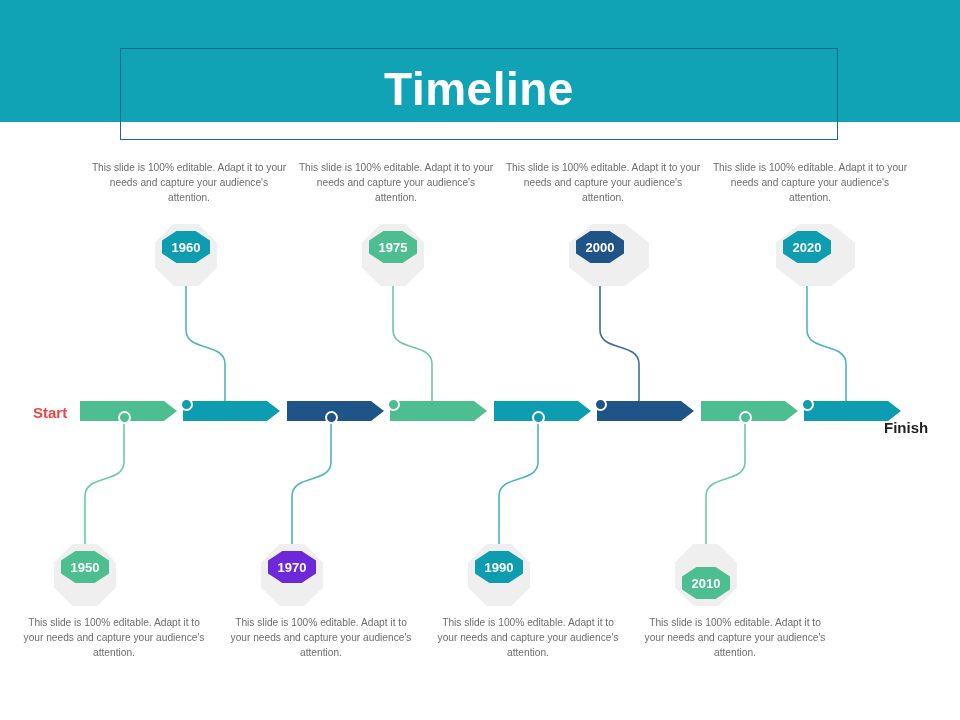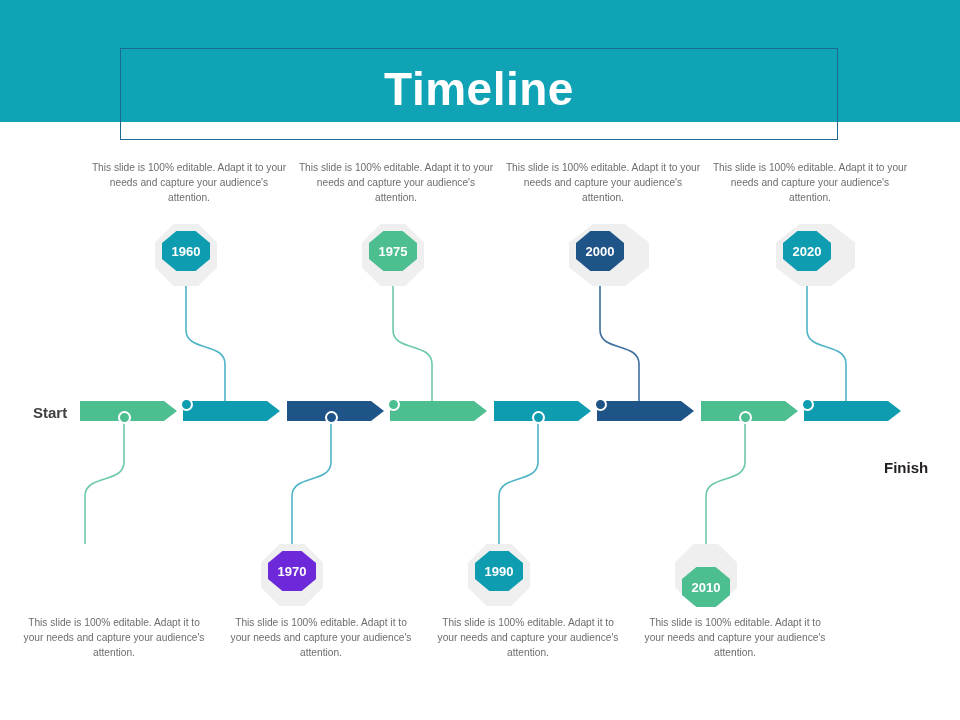--- a/index.html
+++ b/index.html
@@ -34,21 +34,21 @@
   
   .marker{
     position:absolute;width:62px;height:62px;
   }
   .oct-outer,.oct-inner{
     position:absolute;left:0;top:0;width:100%;height:100%;
     clip-path:polygon(30% 0,70% 0,100% 30%,100% 70%,70% 100%,30% 100%,0 70%,0 30%);
   }
   .oct-outer{background:#efefef;}
   .oct-inner{
-    left:7px;top:7px;width:48px;height:40px;
+    left:7px;top:7px;width:48px;height:32px;
     display:flex;align-items:center;justify-content:center;
     color:#ffffff;font-size:13px;font-weight:bold;
   }
   .marker.ring2 .oct-outer{background:#f4f4f4;}
 
   
   .arrow{
     position:absolute;height:20px;
     clip-path:polygon(0 0, calc(100% - 13px) 0, 100% 50%, calc(100% - 13px) 100%, 0 100%);
   }
@@ -98,41 +98,45 @@
   </div>
   <div class="marker" style="left:569px;top:224px;padding-left:18px;">
     <div class="oct-outer" style="background: rgb(239, 239, 239);"></div>
     <div class="oct-inner" style="background: rgb(31, 84, 136);">2000</div>
   </div>
   <div class="marker" style="left:776px;top:224px;padding-left:17px;">
     <div class="oct-outer" style="background: rgb(239, 239, 239);"></div>
     <div class="oct-inner" style="background: rgb(14, 156, 176);">2020</div>
   </div>
 
-  <div class="edge-label" style="left: 33px; top: 404px; color: #404040;">Start</div>
-  <div class="edge-label" style="left: 884px; top: 419px; color: rgb(35, 31, 32); margin-top: 40px;">Finish</div>
+  <div class="edge-label" style="left: 33px; top: 404px; color: #ef4444;">Start</div>
+  <div class="edge-label" style="left: 884px; top: 419px; color: rgb(35, 31, 32);">Finish</div>
 
   <div class="arrow" style="left: 80px; top: 401px; width: 97px; background: rgb(77, 190, 144);"></div>
   <div class="arrow" style="left: 183px; top: 401px; width: 97px; background: rgb(14, 156, 176);"></div>
   <div class="arrow" style="left: 287px; top: 401px; width: 97px; background: rgb(31, 84, 136);"></div>
   <div class="arrow" style="left: 390px; top: 401px; width: 97px; background: rgb(77, 190, 144);"></div>
   <div class="arrow" style="left: 494px; top: 401px; width: 97px; background: rgb(14, 156, 176);"></div>
   <div class="arrow" style="left: 597px; top: 401px; width: 97px; background: rgb(31, 84, 136);"></div>
   <div class="arrow" style="left: 701px; top: 401px; width: 97px; background: rgb(77, 190, 144);"></div>
   <div class="arrow" style="left: 804px; top: 401px; width: 97px; background: rgb(14, 156, 176);"></div>
 
   <div class="node-dot" style="left: 117.5px; top: 411px; background: rgb(77, 190, 144);"></div>
   <div class="node-dot" style="left: 179.5px; top: 397.5px; background: rgb(14, 156, 176);"></div>
   <div class="node-dot" style="left: 324.5px; top: 411px; background: rgb(31, 84, 136);"></div>
   <div class="node-dot" style="left: 386.5px; top: 397.5px; background: rgb(77, 190, 144);"></div>
   <div class="node-dot" style="left: 531.5px; top: 411px; background: rgb(14, 156, 176);"></div>
   <div class="node-dot" style="left: 593.5px; top: 397.5px; background: rgb(31, 84, 136);"></div>
   <div class="node-dot" style="left: 738.5px; top: 411px; background: rgb(77, 190, 144);"></div>
   <div class="node-dot" style="left: 800.5px; top: 397.5px; background: rgb(14, 156, 176);"></div>
 
+  <div class="marker ring2" style="left:54px;top:544px;">
+    <div class="oct-outer" style="background: rgb(239, 239, 239);"></div>
+    <div class="oct-inner" style="background: rgb(77, 190, 144);">1950</div>
+  </div>
   <div class="marker ring2" style="left:261px;top:544px;">
     <div class="oct-outer" style="background: rgb(239, 239, 239);"></div>
     <div class="oct-inner" style="background: #6d28d9;">1970</div>
   </div>
   <div class="marker ring2" style="left:468px;top:544px;">
     <div class="oct-outer" style="background: rgb(239, 239, 239);"></div>
     <div class="oct-inner" style="background: rgb(14, 156, 176);">1990</div>
   </div>
   <div class="marker ring2" style="left:675px;top:544px;">
     <div class="oct-outer" style="background: rgb(239, 239, 239);"></div>

